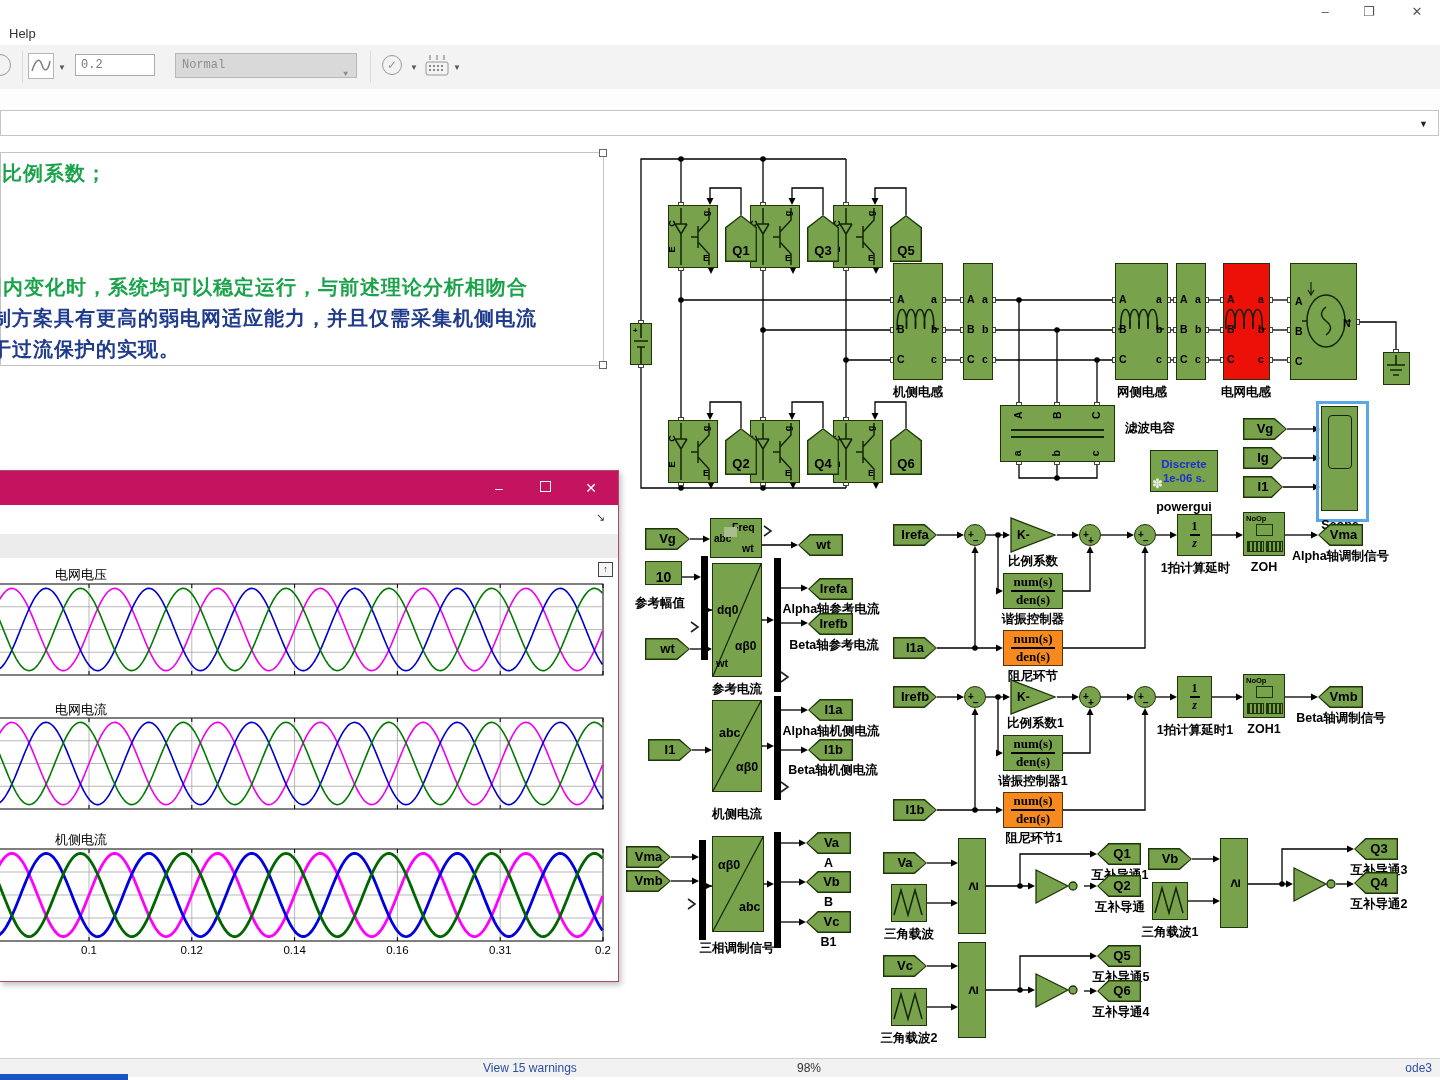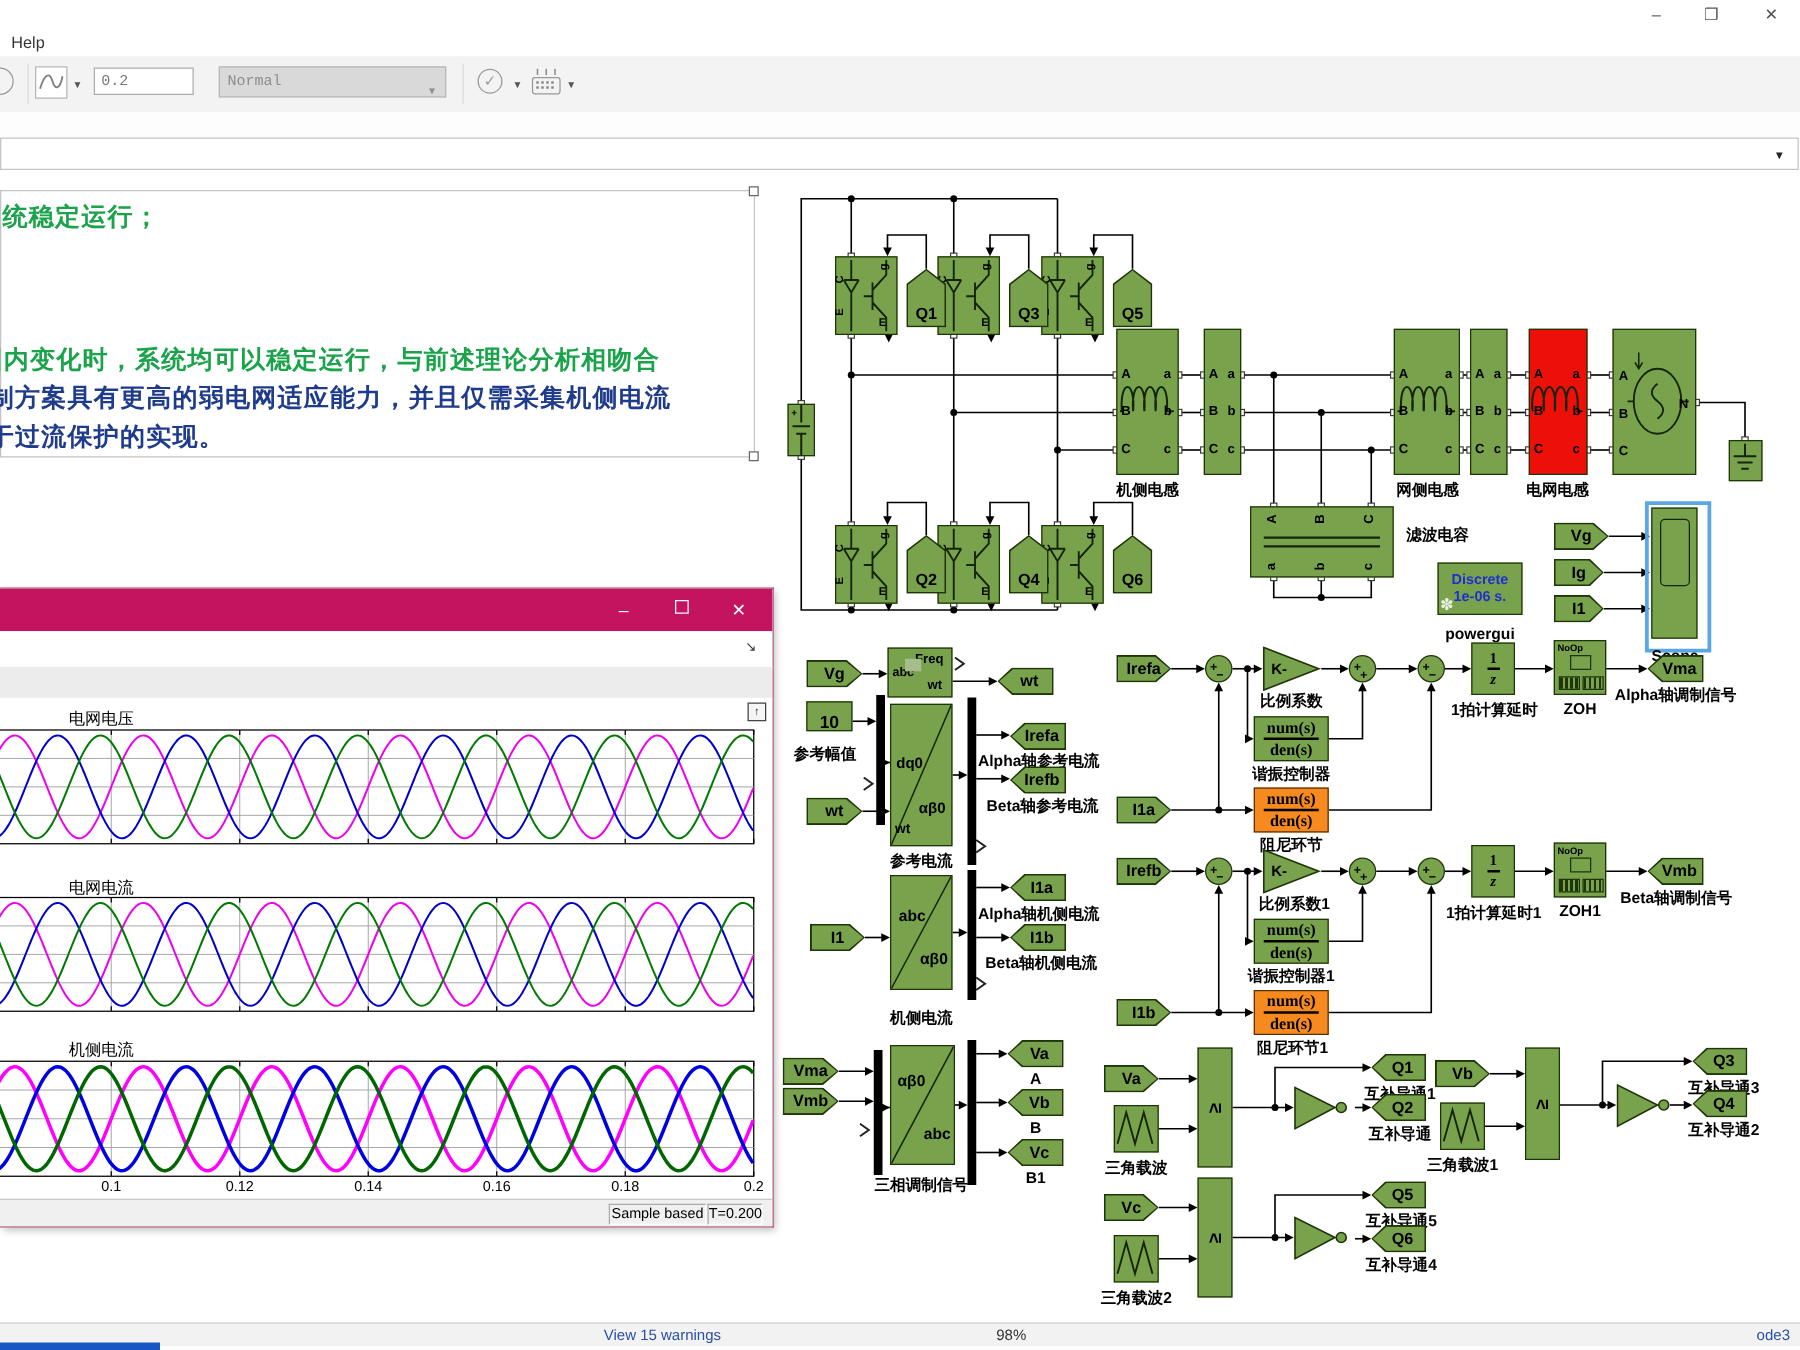--- a/index.html
+++ b/index.html
@@ -122,21 +122,21 @@
 </div>
 <div id="row2"></div>
 <div id="breadcrumb">
   <span style="position:absolute;right:10px;top:8px;font-size:9px;color:#222">▼</span>
 </div>
 
 <div id="annotation-box">
   <div class="handle" style="right:-4px;top:-4px"></div>
   <div class="handle" style="right:-4px;bottom:-4px"></div>
 </div>
-<div class="ann" style="left:2px;top:160px;color:#1aa34a">统稳定运行；</div>
+<div class="ann" style="left:2px;top:160px;color:#1aa34a">比例系数；</div>
 <div class="ann" style="left:-18px;top:274px;color:#1aa34a">围内变化时，系统均可以稳定运行，与前述理论分析相吻合</div>
 <div class="ann" style="left:-9px;top:305px;color:#1f3b8c">制方案具有更高的弱电网适应能力，并且仅需采集机侧电流</div>
 <div class="ann" style="left:-9px;top:336px;color:#1f3b8c">于过流保护的实现。</div>
 
 <div id="diagram">
   <svg id="wires" width="820" height="920" style="position:absolute;left:0;top:0">
       <polyline points="21,183 21,19 226,19" fill="none" stroke="#000" stroke-width="1.3"></polyline>
       <polyline points="61,19 61,65" fill="none" stroke="#000" stroke-width="1.3"></polyline>
       <polyline points="143,19 143,65" fill="none" stroke="#000" stroke-width="1.3"></polyline>
       <polyline points="226,19 226,65" fill="none" stroke="#000" stroke-width="1.3"></polyline>
@@ -986,32 +986,28 @@
         <line x1="500.19999999999993" y1="378" x2="500.19999999999993" y2="382" stroke="#000" stroke-width="1"></line>
         <line x1="500.19999999999993" y1="466" x2="500.19999999999993" y2="470" stroke="#000" stroke-width="1"></line>
         <line x1="603" y1="378" x2="603" y2="382" stroke="#000" stroke-width="1"></line>
         <line x1="603" y1="466" x2="603" y2="470" stroke="#000" stroke-width="1"></line>
         <path d="M-20.0,439.4L-18.5,435.8L-17.0,432.1L-15.5,428.3L-14.0,424.5L-12.5,420.7L-11.0,416.9L-9.5,413.2L-8.0,409.6L-6.5,406.1L-5.0,402.7L-3.5,399.5L-2.0,396.5L-0.5,393.8L1.0,391.3L2.5,389.1L4.0,387.2L5.5,385.6L7.0,384.3L8.5,383.3L10.0,382.7L11.5,382.4L13.0,382.5L14.5,382.9L16.0,383.7L17.5,384.8L19.0,386.3L20.5,388.0L22.0,390.1L23.5,392.4L25.0,395.0L26.5,397.9L28.0,401.0L29.5,404.2L31.0,407.7L32.5,411.2L34.0,414.9L35.5,418.7L37.0,422.5L38.5,426.3L40.0,430.1L41.5,433.8L43.0,437.5L44.5,441.0L46.0,444.4L47.5,447.7L49.0,450.7L50.5,453.5L52.0,456.1L53.5,458.3L55.0,460.3L56.5,462.0L58.0,463.4L59.5,464.5L61.0,465.2L62.5,465.5L64.0,465.5L65.5,465.2L67.0,464.5L68.5,463.5L70.0,462.1L71.5,460.5L73.0,458.5L74.5,456.2L76.0,453.7L77.5,450.9L79.0,447.9L80.5,444.6L82.0,441.3L83.5,437.7L85.0,434.1L86.5,430.3L88.0,426.5L89.5,422.7L91.0,418.9L92.5,415.2L94.0,411.5L95.5,407.9L97.0,404.5L98.5,401.2L100.0,398.1L101.5,395.2L103.0,392.6L104.5,390.2L106.0,388.2L107.5,386.4L109.0,384.9L110.5,383.8L112.0,383.0L113.5,382.5L115.0,382.4L116.5,382.7L118.0,383.3L119.5,384.2L121.0,385.5L122.5,387.1L124.0,389.0L125.5,391.2L127.0,393.6L128.5,396.4L130.0,399.3L131.5,402.5L133.0,405.8L134.5,409.3L136.0,413.0L137.5,416.7L139.0,420.4L140.5,424.3L142.0,428.1L143.5,431.8L145.0,435.5L146.5,439.1L148.0,442.6L149.5,446.0L151.0,449.1L152.5,452.0L154.0,454.7L155.5,457.2L157.0,459.3L158.5,461.2L160.0,462.7L161.5,464.0L163.0,464.8L164.5,465.4L166.0,465.6L167.5,465.4L169.0,464.9L170.5,464.1L172.0,462.9L173.5,461.4L175.0,459.6L176.5,457.5L178.0,455.1L179.5,452.4L181.0,449.5L182.5,446.4L184.0,443.1L185.5,439.6L187.0,436.0L188.5,432.3L190.0,428.6L191.5,424.8L193.0,421.0L194.5,417.2L196.0,413.4L197.5,409.8L199.0,406.3L200.5,402.9L202.0,399.7L203.5,396.7L205.0,394.0L206.5,391.5L208.0,389.2L209.5,387.3L211.0,385.7L212.5,384.3L214.0,383.4L215.5,382.7L217.0,382.4L218.5,382.5L220.0,382.9L221.5,383.7L223.0,384.7L224.5,386.2L226.0,387.9L227.5,389.9L229.0,392.3L230.5,394.9L232.0,397.7L233.5,400.8L235.0,404.0L236.5,407.4L238.0,411.0L239.5,414.7L241.0,418.4L242.5,422.2L244.0,426.0L245.5,429.8L247.0,433.6L248.5,437.2L250.0,440.8L251.5,444.2L253.0,447.4L254.5,450.5L256.0,453.3L257.5,455.9L259.0,458.2L260.5,460.2L262.0,461.9L263.5,463.3L265.0,464.4L266.5,465.1L268.0,465.5L269.5,465.6L271.0,465.2L272.5,464.6L274.0,463.6L275.5,462.2L277.0,460.6L278.5,458.6L280.0,456.4L281.5,453.9L283.0,451.1L284.5,448.1L286.0,444.9L287.5,441.5L289.0,438.0L290.5,434.3L292.0,430.6L293.5,426.8L295.0,423.0L296.5,419.2L298.0,415.4L299.5,411.7L301.0,408.1L302.5,404.7L304.0,401.4L305.5,398.3L307.0,395.4L308.5,392.8L310.0,390.4L311.5,388.3L313.0,386.5L314.5,385.0L316.0,383.8L317.5,383.0L319.0,382.5L320.5,382.4L322.0,382.6L323.5,383.2L325.0,384.1L326.5,385.4L328.0,386.9L329.5,388.8L331.0,391.0L332.5,393.5L334.0,396.2L335.5,399.1L337.0,402.3L338.5,405.6L340.0,409.1L341.5,412.7L343.0,416.4L344.5,420.2L346.0,424.0L347.5,427.8L349.0,431.6L350.5,435.3L352.0,438.9L353.5,442.4L355.0,445.7L356.5,448.9L358.0,451.8L359.5,454.5L361.0,457.0L362.5,459.2L364.0,461.1L365.5,462.6L367.0,463.9L368.5,464.8L370.0,465.4L371.5,465.6L373.0,465.5L374.5,465.0L376.0,464.2L377.5,463.0L379.0,461.5L380.5,459.7L382.0,457.6L383.5,455.2L385.0,452.6L386.5,449.7L388.0,446.6L389.5,443.3L391.0,439.9L392.5,436.3L394.0,432.6L395.5,428.8L397.0,425.0L398.5,421.2L400.0,417.4L401.5,413.7L403.0,410.0L404.5,406.5L406.0,403.1L407.5,399.9L409.0,396.9L410.5,394.1L412.0,391.6L413.5,389.4L415.0,387.4L416.5,385.8L418.0,384.4L419.5,383.4L421.0,382.8L422.5,382.4L424.0,382.5L425.5,382.9L427.0,383.6L428.5,384.7L430.0,386.1L431.5,387.8L433.0,389.8L434.5,392.1L436.0,394.7L437.5,397.5L439.0,400.6L440.5,403.8L442.0,407.2L443.5,410.8L445.0,414.4L446.5,418.2L448.0,422.0L449.5,425.8L451.0,429.6L452.5,433.3L454.0,437.0L455.5,440.6L457.0,444.0L458.5,447.2L460.0,450.3L461.5,453.1L463.0,455.7L464.5,458.1L466.0,460.1L467.5,461.8L469.0,463.3L470.5,464.3L472.0,465.1L473.5,465.5L475.0,465.6L476.5,465.3L478.0,464.6L479.5,463.7L481.0,462.3L482.5,460.7L484.0,458.8L485.5,456.5L487.0,454.0L488.5,451.3L490.0,448.3L491.5,445.1L493.0,441.7L494.5,438.2L496.0,434.6L497.5,430.8L499.0,427.0L500.5,423.2L502.0,419.4L503.5,415.7L505.0,412.0L506.5,408.4L508.0,404.9L509.5,401.6L511.0,398.5L512.5,395.6L514.0,392.9L515.5,390.5L517.0,388.4L518.5,386.6L520.0,385.1L521.5,383.9L523.0,383.1L524.5,382.6L526.0,382.4L527.5,382.6L529.0,383.2L530.5,384.0L532.0,385.3L533.5,386.8L535.0,388.7L536.5,390.8L538.0,393.3L539.5,396.0L541.0,398.9L542.5,402.0L544.0,405.4L545.5,408.9L547.0,412.5L548.5,416.2L550.0,419.9L551.5,423.7L553.0,427.6L554.5,431.3L556.0,435.0L557.5,438.7L559.0,442.2L560.5,445.5L562.0,448.7L563.5,451.6L565.0,454.4L566.5,456.8L568.0,459.0L569.5,460.9L571.0,462.5L572.5,463.8L574.0,464.7L575.5,465.3L577.0,465.6L578.5,465.5L580.0,465.0L581.5,464.2L583.0,463.1L584.5,461.6L586.0,459.8L587.5,457.8L589.0,455.4L590.5,452.8L592.0,449.9L593.5,446.8L595.0,443.5L596.5,440.1L598.0,436.5L599.5,432.8L601.0,429.1L602.5,425.3" fill="none" stroke="#ff00ff" stroke-width="2.8"></path>
         <path d="M-20.0,449.8L-18.5,452.6L-17.0,455.3L-15.5,457.7L-14.0,459.8L-12.5,461.5L-11.0,463.0L-9.5,464.2L-8.0,465.0L-6.5,465.5L-5.0,465.6L-3.5,465.4L-2.0,464.8L-0.5,463.9L1.0,462.6L2.5,461.0L4.0,459.1L5.5,457.0L7.0,454.5L8.5,451.8L10.0,448.8L11.5,445.7L13.0,442.3L14.5,438.8L16.0,435.2L17.5,431.5L19.0,427.7L20.5,423.9L22.0,420.1L23.5,416.3L25.0,412.6L26.5,409.0L28.0,405.5L29.5,402.2L31.0,399.0L32.5,396.1L34.0,393.4L35.5,390.9L37.0,388.8L38.5,386.9L40.0,385.3L41.5,384.1L43.0,383.2L44.5,382.6L46.0,382.4L47.5,382.6L49.0,383.0L50.5,383.9L52.0,385.0L53.5,386.5L55.0,388.3L56.5,390.4L58.0,392.8L59.5,395.5L61.0,398.4L62.5,401.5L64.0,404.8L65.5,408.2L67.0,411.8L68.5,415.5L70.0,419.3L71.5,423.1L73.0,426.9L74.5,430.7L76.0,434.4L77.5,438.0L79.0,441.6L80.5,444.9L82.0,448.1L83.5,451.1L85.0,453.9L86.5,456.4L88.0,458.7L89.5,460.6L91.0,462.3L92.5,463.6L94.0,464.6L95.5,465.3L97.0,465.6L98.5,465.5L100.0,465.1L101.5,464.4L103.0,463.3L104.5,461.9L106.0,460.2L107.5,458.2L109.0,455.8L110.5,453.3L112.0,450.4L113.5,447.4L115.0,444.1L116.5,440.7L118.0,437.2L119.5,433.5L121.0,429.7L122.5,425.9L124.0,422.1L125.5,418.3L127.0,414.6L128.5,410.9L130.0,407.4L131.5,403.9L133.0,400.7L134.5,397.6L136.0,394.8L137.5,392.2L139.0,389.9L140.5,387.9L142.0,386.1L143.5,384.7L145.0,383.6L146.5,382.9L148.0,382.5L149.5,382.4L151.0,382.7L152.5,383.4L154.0,384.4L155.5,385.7L157.0,387.3L158.5,389.3L160.0,391.5L161.5,394.0L163.0,396.8L164.5,399.8L166.0,403.0L167.5,406.4L169.0,409.9L170.5,413.5L172.0,417.3L173.5,421.0L175.0,424.8L176.5,428.6L178.0,432.4L179.5,436.1L181.0,439.7L182.5,443.2L184.0,446.5L185.5,449.6L187.0,452.5L188.5,455.1L190.0,457.5L191.5,459.6L193.0,461.4L194.5,462.9L196.0,464.1L197.5,464.9L199.0,465.4L200.5,465.6L202.0,465.4L203.5,464.8L205.0,463.9L206.5,462.7L208.0,461.1L209.5,459.3L211.0,457.1L212.5,454.7L214.0,452.0L215.5,449.0L217.0,445.9L218.5,442.6L220.0,439.1L221.5,435.5L223.0,431.7L224.5,428.0L226.0,424.2L227.5,420.4L229.0,416.6L230.5,412.9L232.0,409.2L233.5,405.8L235.0,402.4L236.5,399.2L238.0,396.3L239.5,393.6L241.0,391.1L242.5,388.9L244.0,387.0L245.5,385.4L247.0,384.2L248.5,383.2L250.0,382.7L251.5,382.4L253.0,382.5L254.5,383.0L256.0,383.8L257.5,384.9L259.0,386.4L260.5,388.2L262.0,390.3L263.5,392.7L265.0,395.3L266.5,398.2L268.0,401.3L269.5,404.5L271.0,408.0L272.5,411.6L274.0,415.3L275.5,419.0L277.0,422.8L278.5,426.6L280.0,430.4L281.5,434.1L283.0,437.8L284.5,441.3L286.0,444.7L287.5,447.9L289.0,450.9L290.5,453.7L292.0,456.3L293.5,458.5L295.0,460.5L296.5,462.2L298.0,463.5L299.5,464.5L301.0,465.2L302.5,465.5L304.0,465.5L305.5,465.2L307.0,464.4L308.5,463.4L310.0,462.0L311.5,460.3L313.0,458.3L314.5,456.0L316.0,453.4L317.5,450.6L319.0,447.6L320.5,444.4L322.0,440.9L323.5,437.4L325.0,433.7L326.5,430.0L328.0,426.2L329.5,422.4L331.0,418.6L332.5,414.8L334.0,411.2L335.5,407.6L337.0,404.2L338.5,400.9L340.0,397.8L341.5,395.0L343.0,392.4L344.5,390.0L346.0,388.0L347.5,386.2L349.0,384.8L350.5,383.7L352.0,382.9L353.5,382.5L355.0,382.4L356.5,382.7L358.0,383.3L359.5,384.3L361.0,385.6L362.5,387.2L364.0,389.1L365.5,391.4L367.0,393.9L368.5,396.6L370.0,399.6L371.5,402.8L373.0,406.1L374.5,409.6L376.0,413.3L377.5,417.0L379.0,420.8L380.5,424.6L382.0,428.4L383.5,432.2L385.0,435.9L386.5,439.5L388.0,442.9L389.5,446.2L391.0,449.4L392.5,452.3L394.0,454.9L395.5,457.4L397.0,459.5L398.5,461.3L400.0,462.8L401.5,464.0L403.0,464.9L404.5,465.4L406.0,465.6L407.5,465.4L409.0,464.9L410.5,464.0L412.0,462.8L413.5,461.3L415.0,459.4L416.5,457.3L418.0,454.8L419.5,452.2L421.0,449.2L422.5,446.1L424.0,442.8L425.5,439.3L427.0,435.7L428.5,432.0L430.0,428.2L431.5,424.4L433.0,420.6L434.5,416.8L436.0,413.1L437.5,409.5L439.0,406.0L440.5,402.6L442.0,399.4L443.5,396.5L445.0,393.7L446.5,391.3L448.0,389.0L449.5,387.1L451.0,385.5L452.5,384.2L454.0,383.3L455.5,382.7L457.0,382.4L458.5,382.5L460.0,383.0L461.5,383.7L463.0,384.9L464.5,386.3L466.0,388.1L467.5,390.1L469.0,392.5L470.5,395.1L472.0,398.0L473.5,401.0L475.0,404.3L476.5,407.8L478.0,411.3L479.5,415.0L481.0,418.8L482.5,422.6L484.0,426.4L485.5,430.2L487.0,433.9L488.5,437.6L490.0,441.1L491.5,444.5L493.0,447.7L494.5,450.8L496.0,453.6L497.5,456.1L499.0,458.4L500.5,460.4L502.0,462.1L503.5,463.4L505.0,464.5L506.5,465.2L508.0,465.5L509.5,465.5L511.0,465.2L512.5,464.5L514.0,463.5L515.5,462.1L517.0,460.4L518.5,458.4L520.0,456.2L521.5,453.6L523.0,450.8L524.5,447.8L526.0,444.6L527.5,441.2L529.0,437.6L530.5,434.0L532.0,430.2L533.5,426.5L535.0,422.6L536.5,418.8L538.0,415.1L539.5,411.4L541.0,407.8L542.5,404.4L544.0,401.1L545.5,398.0L547.0,395.2L548.5,392.5L550.0,390.2L551.5,388.1L553.0,386.3L554.5,384.9L556.0,383.8L557.5,383.0L559.0,382.5L560.5,382.4L562.0,382.7L563.5,383.3L565.0,384.2L566.5,385.5L568.0,387.1L569.5,389.0L571.0,391.2L572.5,393.7L574.0,396.4L575.5,399.4L577.0,402.6L578.5,405.9L580.0,409.4L581.5,413.0L583.0,416.8L584.5,420.5L586.0,424.3L587.5,428.1L589.0,431.9L590.5,435.6L592.0,439.2L593.5,442.7L595.0,446.0L596.5,449.2L598.0,452.1L599.5,454.8L601.0,457.2L602.5,459.4" fill="none" stroke="#0000e0" stroke-width="2.8"></path>
         <path d="M-20.0,382.9L-18.5,383.6L-17.0,384.6L-15.5,386.0L-14.0,387.7L-12.5,389.8L-11.0,392.1L-9.5,394.6L-8.0,397.4L-6.5,400.5L-5.0,403.7L-3.5,407.1L-2.0,410.7L-0.5,414.3L1.0,418.1L2.5,421.9L4.0,425.7L5.5,429.5L7.0,433.2L8.5,436.9L10.0,440.5L11.5,443.9L13.0,447.2L14.5,450.2L16.0,453.1L17.5,455.7L19.0,458.0L20.5,460.1L22.0,461.8L23.5,463.2L25.0,464.3L26.5,465.1L28.0,465.5L29.5,465.6L31.0,465.3L32.5,464.7L34.0,463.7L35.5,462.4L37.0,460.8L38.5,458.8L40.0,456.6L41.5,454.1L43.0,451.3L44.5,448.3L46.0,445.2L47.5,441.8L49.0,438.3L50.5,434.6L52.0,430.9L53.5,427.1L55.0,423.3L56.5,419.5L58.0,415.8L59.5,412.1L61.0,408.5L62.5,405.0L64.0,401.7L65.5,398.6L67.0,395.7L68.5,393.0L70.0,390.6L71.5,388.5L73.0,386.6L74.5,385.1L76.0,383.9L77.5,383.1L79.0,382.6L80.5,382.4L82.0,382.6L83.5,383.1L85.0,384.0L86.5,385.2L88.0,386.8L89.5,388.6L91.0,390.8L92.5,393.2L94.0,395.9L95.5,398.8L97.0,402.0L98.5,405.3L100.0,408.8L101.5,412.4L103.0,416.1L104.5,419.9L106.0,423.7L107.5,427.5L109.0,431.2L110.5,435.0L112.0,438.6L113.5,442.1L115.0,445.4L116.5,448.6L118.0,451.6L119.5,454.3L121.0,456.8L122.5,459.0L124.0,460.9L125.5,462.5L127.0,463.8L128.5,464.7L130.0,465.3L131.5,465.6L133.0,465.5L134.5,465.0L136.0,464.2L137.5,463.1L139.0,461.7L140.5,459.9L142.0,457.8L143.5,455.5L145.0,452.8L146.5,450.0L148.0,446.9L149.5,443.6L151.0,440.2L152.5,436.6L154.0,432.9L155.5,429.2L157.0,425.4L158.5,421.5L160.0,417.8L161.5,414.0L163.0,410.4L164.5,406.8L166.0,403.4L167.5,400.2L169.0,397.2L170.5,394.4L172.0,391.8L173.5,389.6L175.0,387.6L176.5,385.9L178.0,384.5L179.5,383.5L181.0,382.8L182.5,382.5L184.0,382.5L185.5,382.8L187.0,383.5L188.5,384.6L190.0,385.9L191.5,387.6L193.0,389.6L194.5,391.9L196.0,394.4L197.5,397.2L199.0,400.3L200.5,403.5L202.0,406.9L203.5,410.4L205.0,414.1L206.5,417.8L208.0,421.6L209.5,425.4L211.0,429.2L212.5,433.0L214.0,436.7L215.5,440.2L217.0,443.7L218.5,447.0L220.0,450.0L221.5,452.9L223.0,455.5L224.5,457.9L226.0,459.9L227.5,461.7L229.0,463.1L230.5,464.3L232.0,465.0L233.5,465.5L235.0,465.6L236.5,465.3L238.0,464.7L239.5,463.8L241.0,462.5L242.5,460.9L244.0,459.0L245.5,456.7L247.0,454.3L248.5,451.5L250.0,448.6L251.5,445.4L253.0,442.0L254.5,438.5L256.0,434.9L257.5,431.2L259.0,427.4L260.5,423.6L262.0,419.8L263.5,416.0L265.0,412.3L266.5,408.7L268.0,405.2L269.5,401.9L271.0,398.8L272.5,395.8L274.0,393.2L275.5,390.7L277.0,388.6L278.5,386.7L280.0,385.2L281.5,384.0L283.0,383.1L284.5,382.6L286.0,382.4L287.5,382.6L289.0,383.1L290.5,384.0L292.0,385.2L293.5,386.7L295.0,388.5L296.5,390.6L298.0,393.1L299.5,395.7L301.0,398.6L302.5,401.8L304.0,405.1L305.5,408.5L307.0,412.1L308.5,415.8L310.0,419.6L311.5,423.4L313.0,427.2L314.5,431.0L316.0,434.7L317.5,438.4L319.0,441.9L320.5,445.2L322.0,448.4L323.5,451.4L325.0,454.1L326.5,456.6L328.0,458.9L329.5,460.8L331.0,462.4L332.5,463.7L334.0,464.7L335.5,465.3L337.0,465.6L338.5,465.5L340.0,465.1L341.5,464.3L343.0,463.2L344.5,461.8L346.0,460.0L347.5,458.0L349.0,455.6L350.5,453.0L352.0,450.2L353.5,447.1L355.0,443.8L356.5,440.4L358.0,436.8L359.5,433.2L361.0,429.4L362.5,425.6L364.0,421.8L365.5,418.0L367.0,414.3L368.5,410.6L370.0,407.1L371.5,403.6L373.0,400.4L374.5,397.4L376.0,394.6L377.5,392.0L379.0,389.7L380.5,387.7L382.0,386.0L383.5,384.6L385.0,383.6L386.5,382.8L388.0,382.5L389.5,382.5L391.0,382.8L392.5,383.5L394.0,384.5L395.5,385.8L397.0,387.5L398.5,389.5L400.0,391.7L401.5,394.3L403.0,397.1L404.5,400.1L406.0,403.3L407.5,406.7L409.0,410.2L410.5,413.9L412.0,417.6L413.5,421.4L415.0,425.2L416.5,429.0L418.0,432.7L419.5,436.4L421.0,440.0L422.5,443.5L424.0,446.7L425.5,449.8L427.0,452.7L428.5,455.3L430.0,457.7L431.5,459.8L433.0,461.6L434.5,463.1L436.0,464.2L437.5,465.0L439.0,465.5L440.5,465.6L442.0,465.3L443.5,464.8L445.0,463.8L446.5,462.6L448.0,461.0L449.5,459.1L451.0,456.9L452.5,454.4L454.0,451.7L455.5,448.8L457.0,445.6L458.5,442.2L460.0,438.8L461.5,435.1L463.0,431.4L464.5,427.6L466.0,423.8L467.5,420.0L469.0,416.3L470.5,412.5L472.0,408.9L473.5,405.4L475.0,402.1L476.5,399.0L478.0,396.0L479.5,393.3L481.0,390.9L482.5,388.7L484.0,386.9L485.5,385.3L487.0,384.1L488.5,383.2L490.0,382.6L491.5,382.4L493.0,382.6L494.5,383.1L496.0,383.9L497.5,385.1L499.0,386.6L500.5,388.4L502.0,390.5L503.5,392.9L505.0,395.5L506.5,398.4L508.0,401.5L509.5,404.8L511.0,408.3L512.5,411.9L514.0,415.6L515.5,419.4L517.0,423.2L518.5,427.0L520.0,430.7L521.5,434.5L523.0,438.1L524.5,441.6L526.0,445.0L527.5,448.2L529.0,451.2L530.5,454.0L532.0,456.5L533.5,458.7L535.0,460.7L536.5,462.3L538.0,463.6L539.5,464.6L541.0,465.3L542.5,465.6L544.0,465.5L545.5,465.1L547.0,464.4L548.5,463.3L550.0,461.9L551.5,460.1L553.0,458.1L554.5,455.8L556.0,453.2L557.5,450.4L559.0,447.3L560.5,444.1L562.0,440.6L563.5,437.1L565.0,433.4L566.5,429.7L568.0,425.9L569.5,422.1L571.0,418.3L572.5,414.5L574.0,410.8L575.5,407.3L577.0,403.9L578.5,400.6L580.0,397.6L581.5,394.7L583.0,392.2L584.5,389.8L586.0,387.8L587.5,386.1L589.0,384.7L590.5,383.6L592.0,382.9L593.5,382.5L595.0,382.4L596.5,382.7L598.0,383.4L599.5,384.4L601.0,385.7L602.5,387.4" fill="none" stroke="#006600" stroke-width="2.8"></path>
       </svg>
   </div>
   <div id="float-icon">↑</div>
-  <div id="scope-status">
-    <div class="sbox" style="left:487px;width:76px">Sample based</div>
-    <div class="sbox" style="left:566px;width:42px">T=0.200</div>
-  </div>
 <div class="plot-title" style="left: 55px; top: 95px;">电网电压</div>
     <div class="plot-title" style="left: 55px; top: 230px;">电网电流</div>
     <div class="plot-title" style="left: 55px; top: 360px;">机侧电流</div>
     <div class="xtick" style="left: 89px; top: 473px;">0.1</div>
     <div class="xtick" style="left: 191.8px; top: 473px;">0.12</div>
     <div class="xtick" style="left: 294.6px; top: 473px;">0.14</div>
     <div class="xtick" style="left: 397.4px; top: 473px;">0.16</div>
-    <div class="xtick" style="left: 500.2px; top: 473px;">0.18</div>
+    <div class="xtick" style="left: 500.2px; top: 473px;">0.31</div>
     <div class="xtick" style="left: 603px; top: 473px;">0.2</div>
   </div>
 
 <div id="statusbar">
   <span style="position:absolute;left:483px;top:2px;color:#2b4fa3">View 15 warnings</span>
   <span style="position:absolute;left:797px;top:2px;color:#333">98%</span>
   <span style="position:absolute;right:8px;top:2px;color:#2b4fa3">ode3</span>
 </div>
 <div id="taskbar-strip"></div>
 

